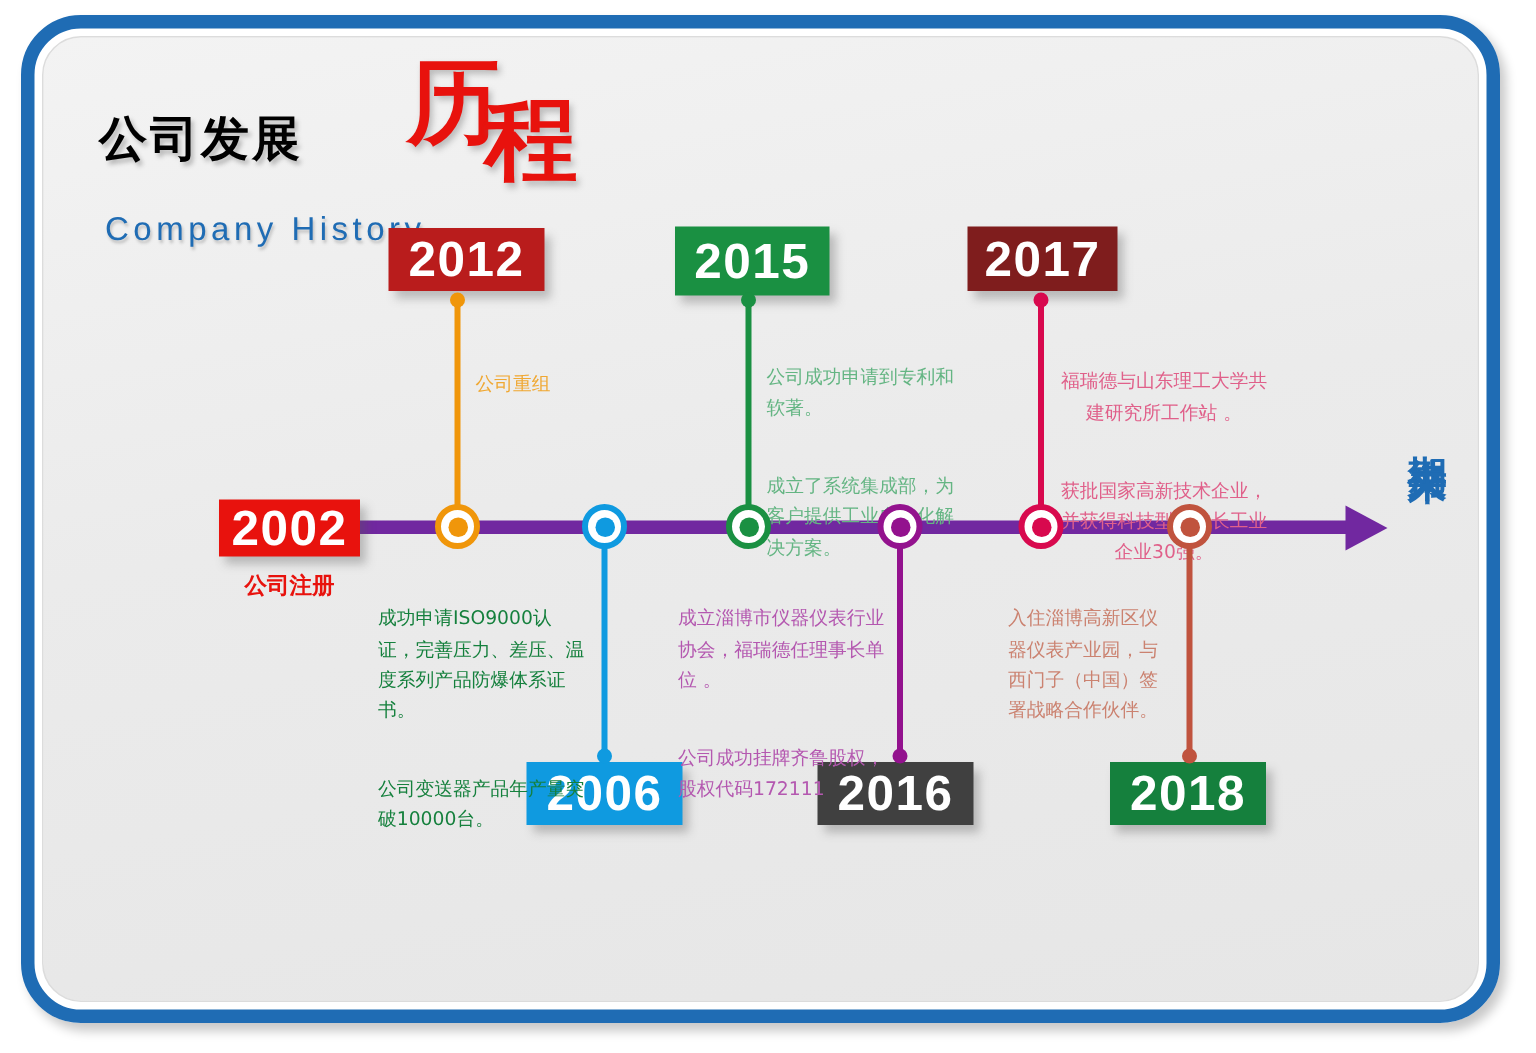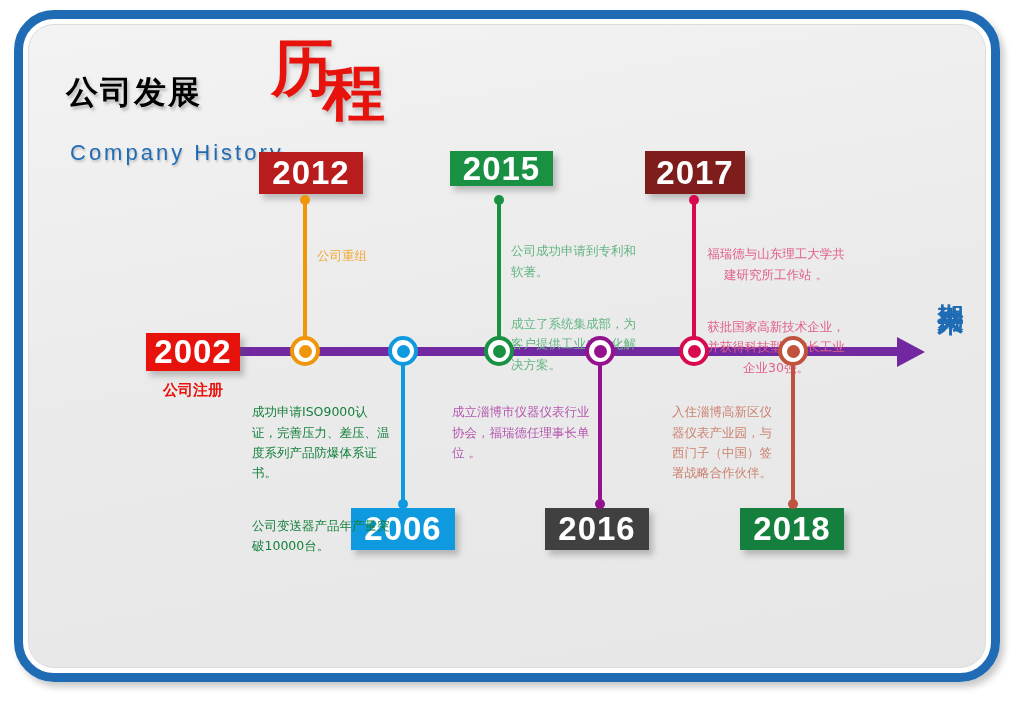--- a/index.html
+++ b/index.html
@@ -230,21 +230,21 @@
   <div class="stem" style="left:401px; top:352px; height:154px; background:#0f9ae0;"></div>
   <div class="stem-cap" style="left:398px; top:499px; background:#0f9ae0;"></div>
   <div class="marker" style="left:388px; top:336px; border:4px solid #0f9ae0;">
     <span class="core" style="background:#0f9ae0;"></span>
   </div>
   <div class="desc" style="left:252px; top:382px; width:138px; color:#15803d;">
     <p>成功申请ISO9000认证，完善压力、差压、温度系列产品防爆体系证书。</p>
     <p>公司变送器产品年产量突破10000台。</p>
   </div>
 
-  <div class="year-chip" style="left:450px; top:151px; width:103px; height:35px; background:#1a9042;">
+  <div class="year-chip" style="left:450px; top:151px; width:103px; height:46px; background:#1a9042;">
     <span>2015</span>
   </div>
   <div class="stem" style="left:497px; top:199px; height:150px; background:#1a9042;"></div>
   <div class="stem-cap" style="left:494px; top:195px; background:#1a9042;"></div>
   <div class="marker" style="left:484px; top:336px; border:4px solid #1a9042;">
     <span class="core" style="background:#1a9042;"></span>
   </div>
   <div class="desc" style="left:511px; top:221px; width:128px; color:#64b583;">
     <p>公司成功申请到专利和软著。</p>
     <p>成立了系统集成部，为客户提供工业自动化解决方案。</p>
@@ -253,20 +253,21 @@
   <div class="year-chip" style="left:545px; top:508px; width:104px; height:42px; background:#404040;">
     <span>2016</span>
   </div>
   <div class="stem" style="left:598px; top:352px; height:154px; background:#93128e;"></div>
   <div class="stem-cap" style="left:595px; top:499px; background:#93128e;"></div>
   <div class="marker" style="left:585px; top:336px; border:4px solid #93128e;">
     <span class="core" style="background:#93128e;"></span>
   </div>
   <div class="desc" style="left:452px; top:382px; width:138px; color:#b458b0;">
     <p>成立淄博市仪器仪表行业协会，福瑞德任理事长单位 。</p>
+    <p>公司成功挂牌齐鲁股权，股权代码172111</p>
   </div>
 
   <div class="year-chip" style="left:645px; top:151px; width:100px; height:43px; background:#7f1d1d;">
     <span>2017</span>
   </div>
   <div class="stem" style="left:692px; top:199px; height:150px; background:#d8094e;"></div>
   <div class="stem-cap" style="left:689px; top:195px; background:#d8094e;"></div>
   <div class="marker" style="left:679px; top:336px; border:4px solid #d8094e;">
     <span class="core" style="background:#d8094e;"></span>
   </div>

